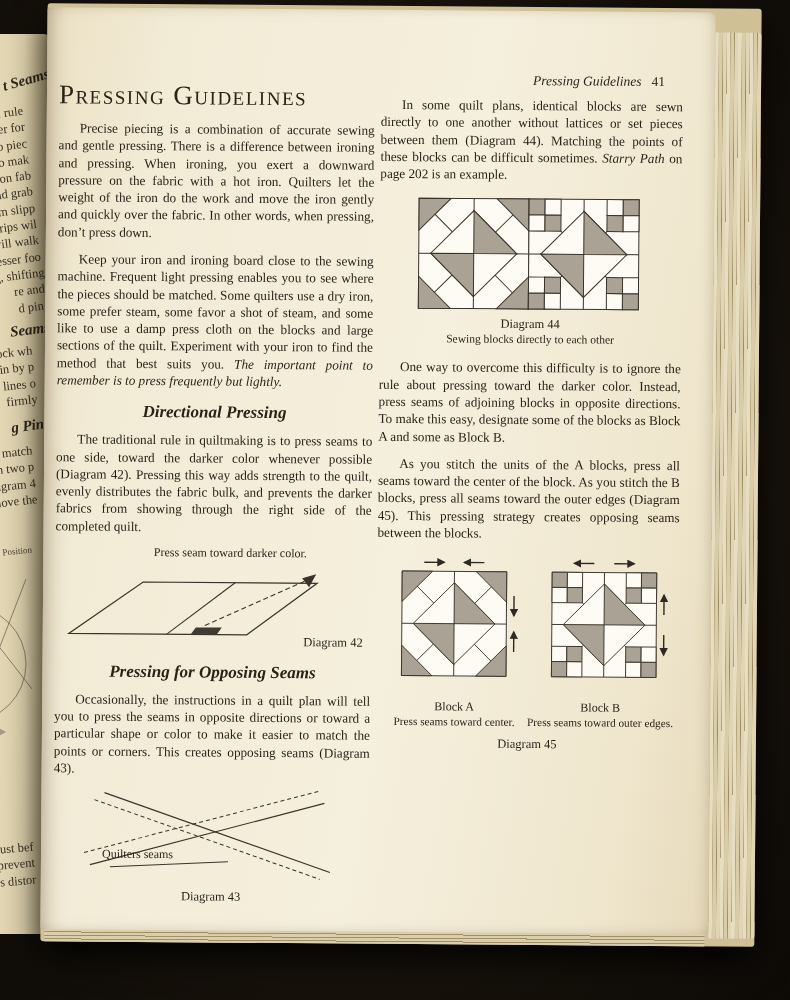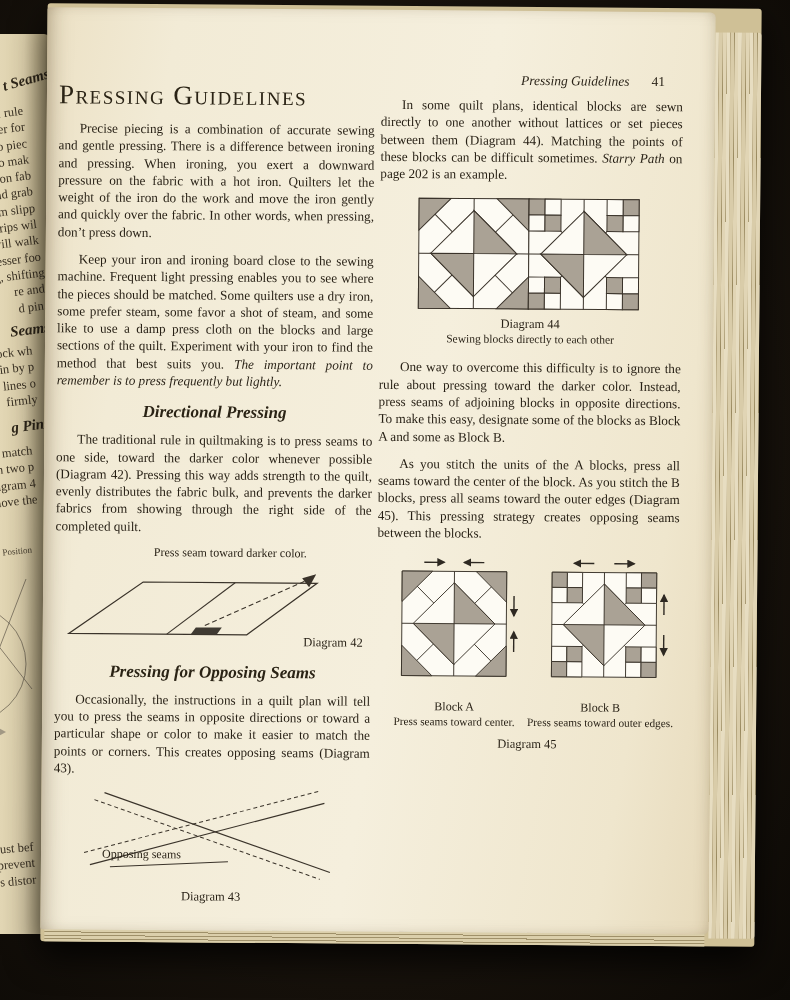--- a/index.html
+++ b/index.html
@@ -45,21 +45,21 @@
   }
   .page{
     position:absolute;left:0;top:4px;width:668px;height:922px;border-radius:2px 5px 5px 2px;
     background:linear-gradient(100deg,#ece1c5 0%,#f2ebd6 16%,#f5efdd 55%,#efe6cd 86%,#e7dabb 100%);
     box-shadow:inset 14px 0 24px -16px rgba(70,48,14,.55), inset -8px 0 16px -10px rgba(90,66,24,.35);
   }
   .content{position:absolute;left:4px;top:0;width:660px;height:100%;color:#261f14;}
   
   .running-head{position:absolute;top:62px;left:330px;width:302px;text-align:right;padding-right:18px;box-sizing:border-box;font-size:13.5px;}
   .running-head .rh-title{font-style:italic;}
-  .running-head .rh-num{font-style:normal;margin-left:22px;}
+  .running-head .rh-num{font-style:normal;margin-left:10px;}
   .page-title{
     position:absolute;left:8px;top:72px;width:320px;
     font-variant:small-caps;font-size:27px;letter-spacing:1.5px;color:#2a2315;font-weight:normal;margin:0;
   }
   .col-left{position:absolute;left:8px;top:112px;width:316px;}
   .col-right{position:absolute;left:330px;top:86px;width:302px;}
   p.body{margin:0 0 10px;text-align:justify;font-size:13.2px;line-height:1.31;text-indent:1.6em;}
   p.body em{}
   h3.subhead{text-align:center;font-style:italic;font-size:17px;font-weight:bold;margin:13px 0 9px;color:#2a2315;}
   figure{margin:0;}
@@ -162,21 +162,21 @@
 
         <figure>
           <div class="d43-wrap">
             <svg width="270" height="100" viewBox="0 0 270 100">
               <line x1="14" y1="78" x2="248" y2="15" stroke="#3a332a" stroke-width="1.2"></line>
               <line x1="8" y1="66" x2="242" y2="3" stroke="#3a332a" stroke-width="1" stroke-dasharray="4 3"></line>
               <line x1="28" y1="6" x2="254" y2="84" stroke="#3a332a" stroke-width="1.2"></line>
               <line x1="18" y1="13" x2="244" y2="91" stroke="#3a332a" stroke-width="1" stroke-dasharray="4 3"></line>
               <line x1="34" y1="80" x2="152" y2="74" stroke="#3a332a" stroke-width="1"></line>
             </svg>
-            <span class="d43-annotation">Opposing seams</span>
+            <span class="d43-annotation">Quilters seams</span>
           </div>
           <div class="fig-label lbl-center">Diagram 43</div>
         </figure>
       </div>
 
       <div class="col-right">
         <p class="body"><span>In some quilt plans, identical blocks are sewn directly to one another without lattices or set pieces between them (Diagram 44). Matching the points of these blocks can be difficult sometimes. </span><em>Starry Path</em><span> on page 202 is an example.</span></p>
 
         <figure>
           <svg class="svg-center" width="252" height="122" viewBox="0 0 252 122">

